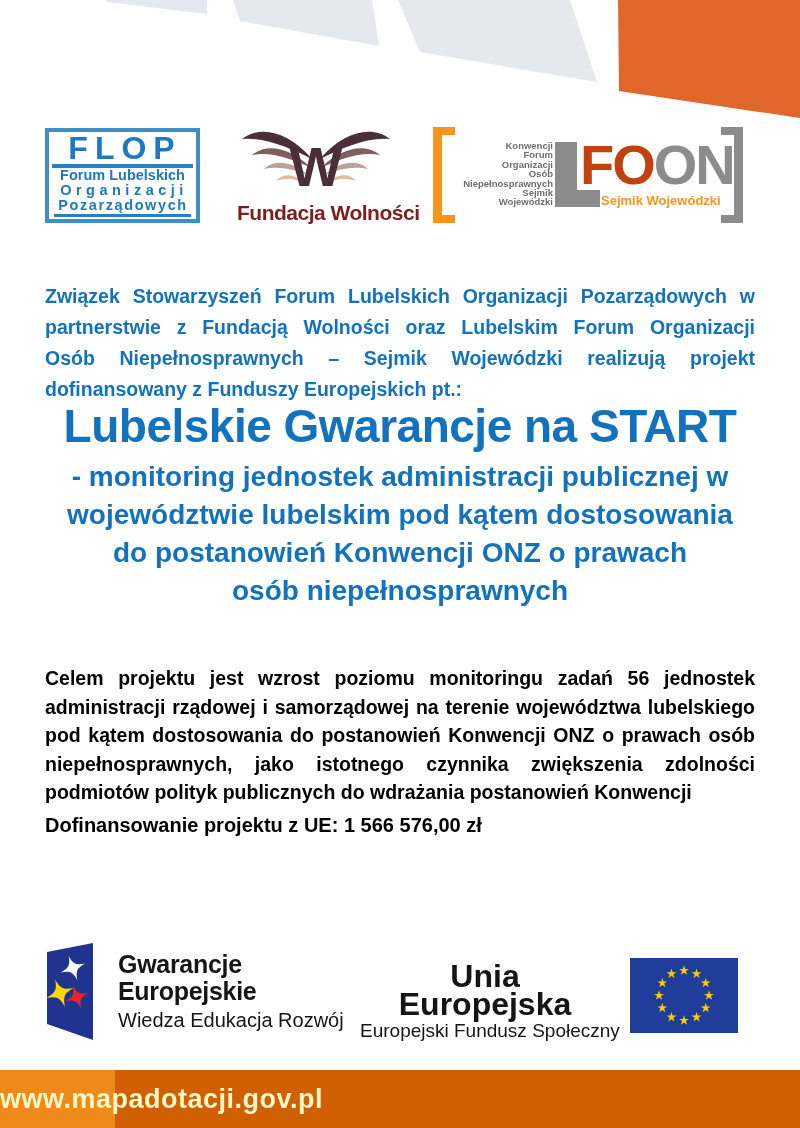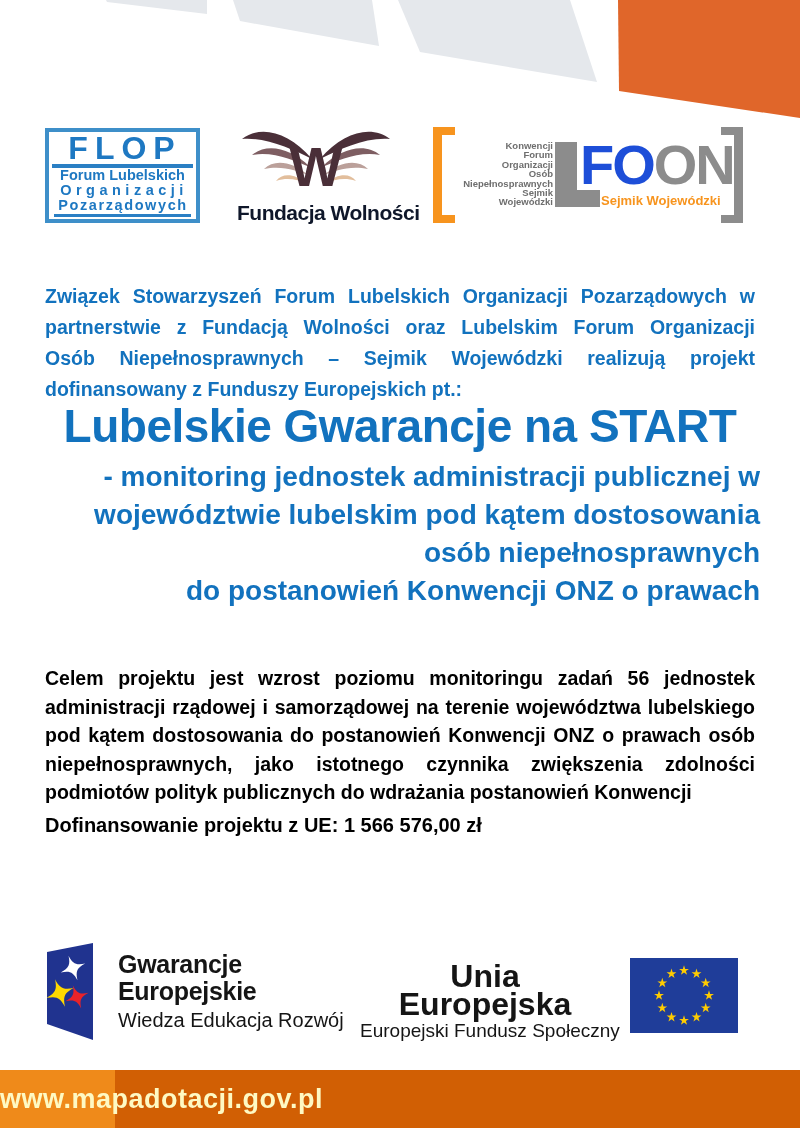--- a/index.html
+++ b/index.html
@@ -19,44 +19,44 @@
     padding:1px 3px 2px; color:#1E78C2; text-align:center;
   }
   .flop-big{font-size:32px; font-weight:800; letter-spacing:7px; text-indent:5px;
     line-height:30px; border-bottom:4px solid #2A7FC4; padding-bottom:1px;}
   .flop-t{font-size:14.5px; font-weight:800; line-height:15px; white-space:nowrap;}
   .flop-t2{letter-spacing:4.5px; text-indent:3px;}
   .flop-t3{letter-spacing:1.6px; text-indent:1px;}
   .flop-rule{border-top:3px solid #2A7FC4; height:0; margin:1px 2px 0;}
   
   .fw{position:absolute; left:237px; top:118px; width:158px; text-align:center;}
-  .fw-name{margin-top:-3px; font-size:21px; font-weight:700; color:#0f172a; letter-spacing:-0.5px; white-space:nowrap;}
+  .fw-name{margin-top:-3px; font-size:21px; font-weight:700; color:#7f1d1d; letter-spacing:-0.5px; white-space:nowrap;}
   
   .lfoon{position:absolute; left:433px; top:127px; width:310px; height:100px;}
   .lf-bl{position:absolute; left:0; top:0; width:13px; height:80px;
     border-left:9px solid #F7941E; border-top:8px solid #F7941E; border-bottom:8px solid #F7941E;}
   .lf-br{position:absolute; right:0; top:0; width:13px; height:80px;
     border-right:9px solid #8C8C8C; border-top:8px solid #8C8C8C; border-bottom:8px solid #8C8C8C;}
   .lf-stack{position:absolute; left:25px; top:14px; width:95px; text-align:right;
     font-size:9.5px; line-height:9.4px; font-weight:700; color:#6E6E6E; white-space:nowrap;}
   .lf-main{position:absolute; left:122px; top:15px; display:flex; align-items:flex-start;}
   .lf-L{position:relative; width:22px; height:65px; background:#8C8C8C; flex:none;}
   .lf-L::after{content:""; position:absolute; left:0; bottom:0; width:45px; height:17px; background:#8C8C8C;}
   .lf-right{margin-left:3px;}
   .lf-big{font-size:56px; line-height:46px; font-weight:800; letter-spacing:-2px; white-space:nowrap;}
-  .lf-fo{color:#1d4ed8;} .lf-on{color:#8C8C8C;}
+  .lf-fo{color:#c2410c;} .lf-on{color:#8C8C8C;}
   .lf-tag{margin-top:5px; padding-left:21px; font-size:13px; font-weight:700; color:#F7941E; white-space:nowrap;}
   
   .intro{position:absolute; left:45px; top:281px; width:710px;
     font-size:19.5px; font-weight:700; color:#1272BE; line-height:31px;}
   .jline{text-align:justify; text-align-last:justify;}
   .jlast{text-align:justify; text-align-last:left;}
   .title{position:absolute; left:0; top:399px; width:800px; text-align:center;
     font-size:46px; font-weight:700; color:#1272BE; letter-spacing:-0.5px;}
-  .subtitle{position:absolute; left:40px; top:458px; width:720px; text-align:right;
+  .subtitle{position:absolute; left:40px; top:458px; width:720px; text-align:center;
     font-size:28px; font-weight:700; color:#1272BE; line-height:38px;}
   .bodytext{position:absolute; left:45px; top:664px; width:710px;
     font-size:19.5px; font-weight:700; color:#000; line-height:28.5px;}
   .funding{position:absolute; left:45px; top:814px; font-size:20px; font-weight:700; color:#000;}
   
   .fe-flag{position:absolute; left:47px; top:943px;}
   .fe-text{position:absolute; left:118px; top:951px; color:#151515;}
   .fe-big{font-size:25px; font-weight:700; line-height:27px; letter-spacing:-0.3px;}
   .fe-small{font-size:20px; font-weight:400; margin-top:4px;}
   .ue-text{position:absolute; left:360px; top:962px; width:250px; text-align:center; color:#151515;}
@@ -134,22 +134,22 @@
     <div class="jline">partnerstwie z Fundacją Wolności oraz Lubelskim Forum Organizacji</div>
     <div class="jline">Osób Niepełnosprawnych – Sejmik Wojewódzki realizują projekt</div>
     <div class="jlast">dofinansowany z Funduszy Europejskich pt.:</div>
   </div>
 
   <div class="title">Lubelskie Gwarancje na START</div>
 
   <div class="subtitle">
     <div>- monitoring jednostek administracji publicznej w</div>
     <div>województwie lubelskim pod kątem dostosowania</div>
+    <div>do postanowień Konwencji ONZ o prawach</div>
     <div>osób niepełnosprawnych</div>
-    <div>do postanowień Konwencji ONZ o prawach</div>
   </div>
 
   <div class="bodytext">
     <div class="jline">Celem projektu jest wzrost poziomu monitoringu zadań 56 jednostek</div>
     <div class="jline">administracji rządowej i samorządowej na terenie województwa lubelskiego</div>
     <div class="jline">pod kątem dostosowania do postanowień Konwencji ONZ o prawach osób</div>
     <div class="jline">niepełnosprawnych, jako istotnego czynnika zwiększenia zdolności</div>
     <div class="jlast">podmiotów polityk publicznych do wdrażania postanowień Konwencji</div>
   </div>
 

